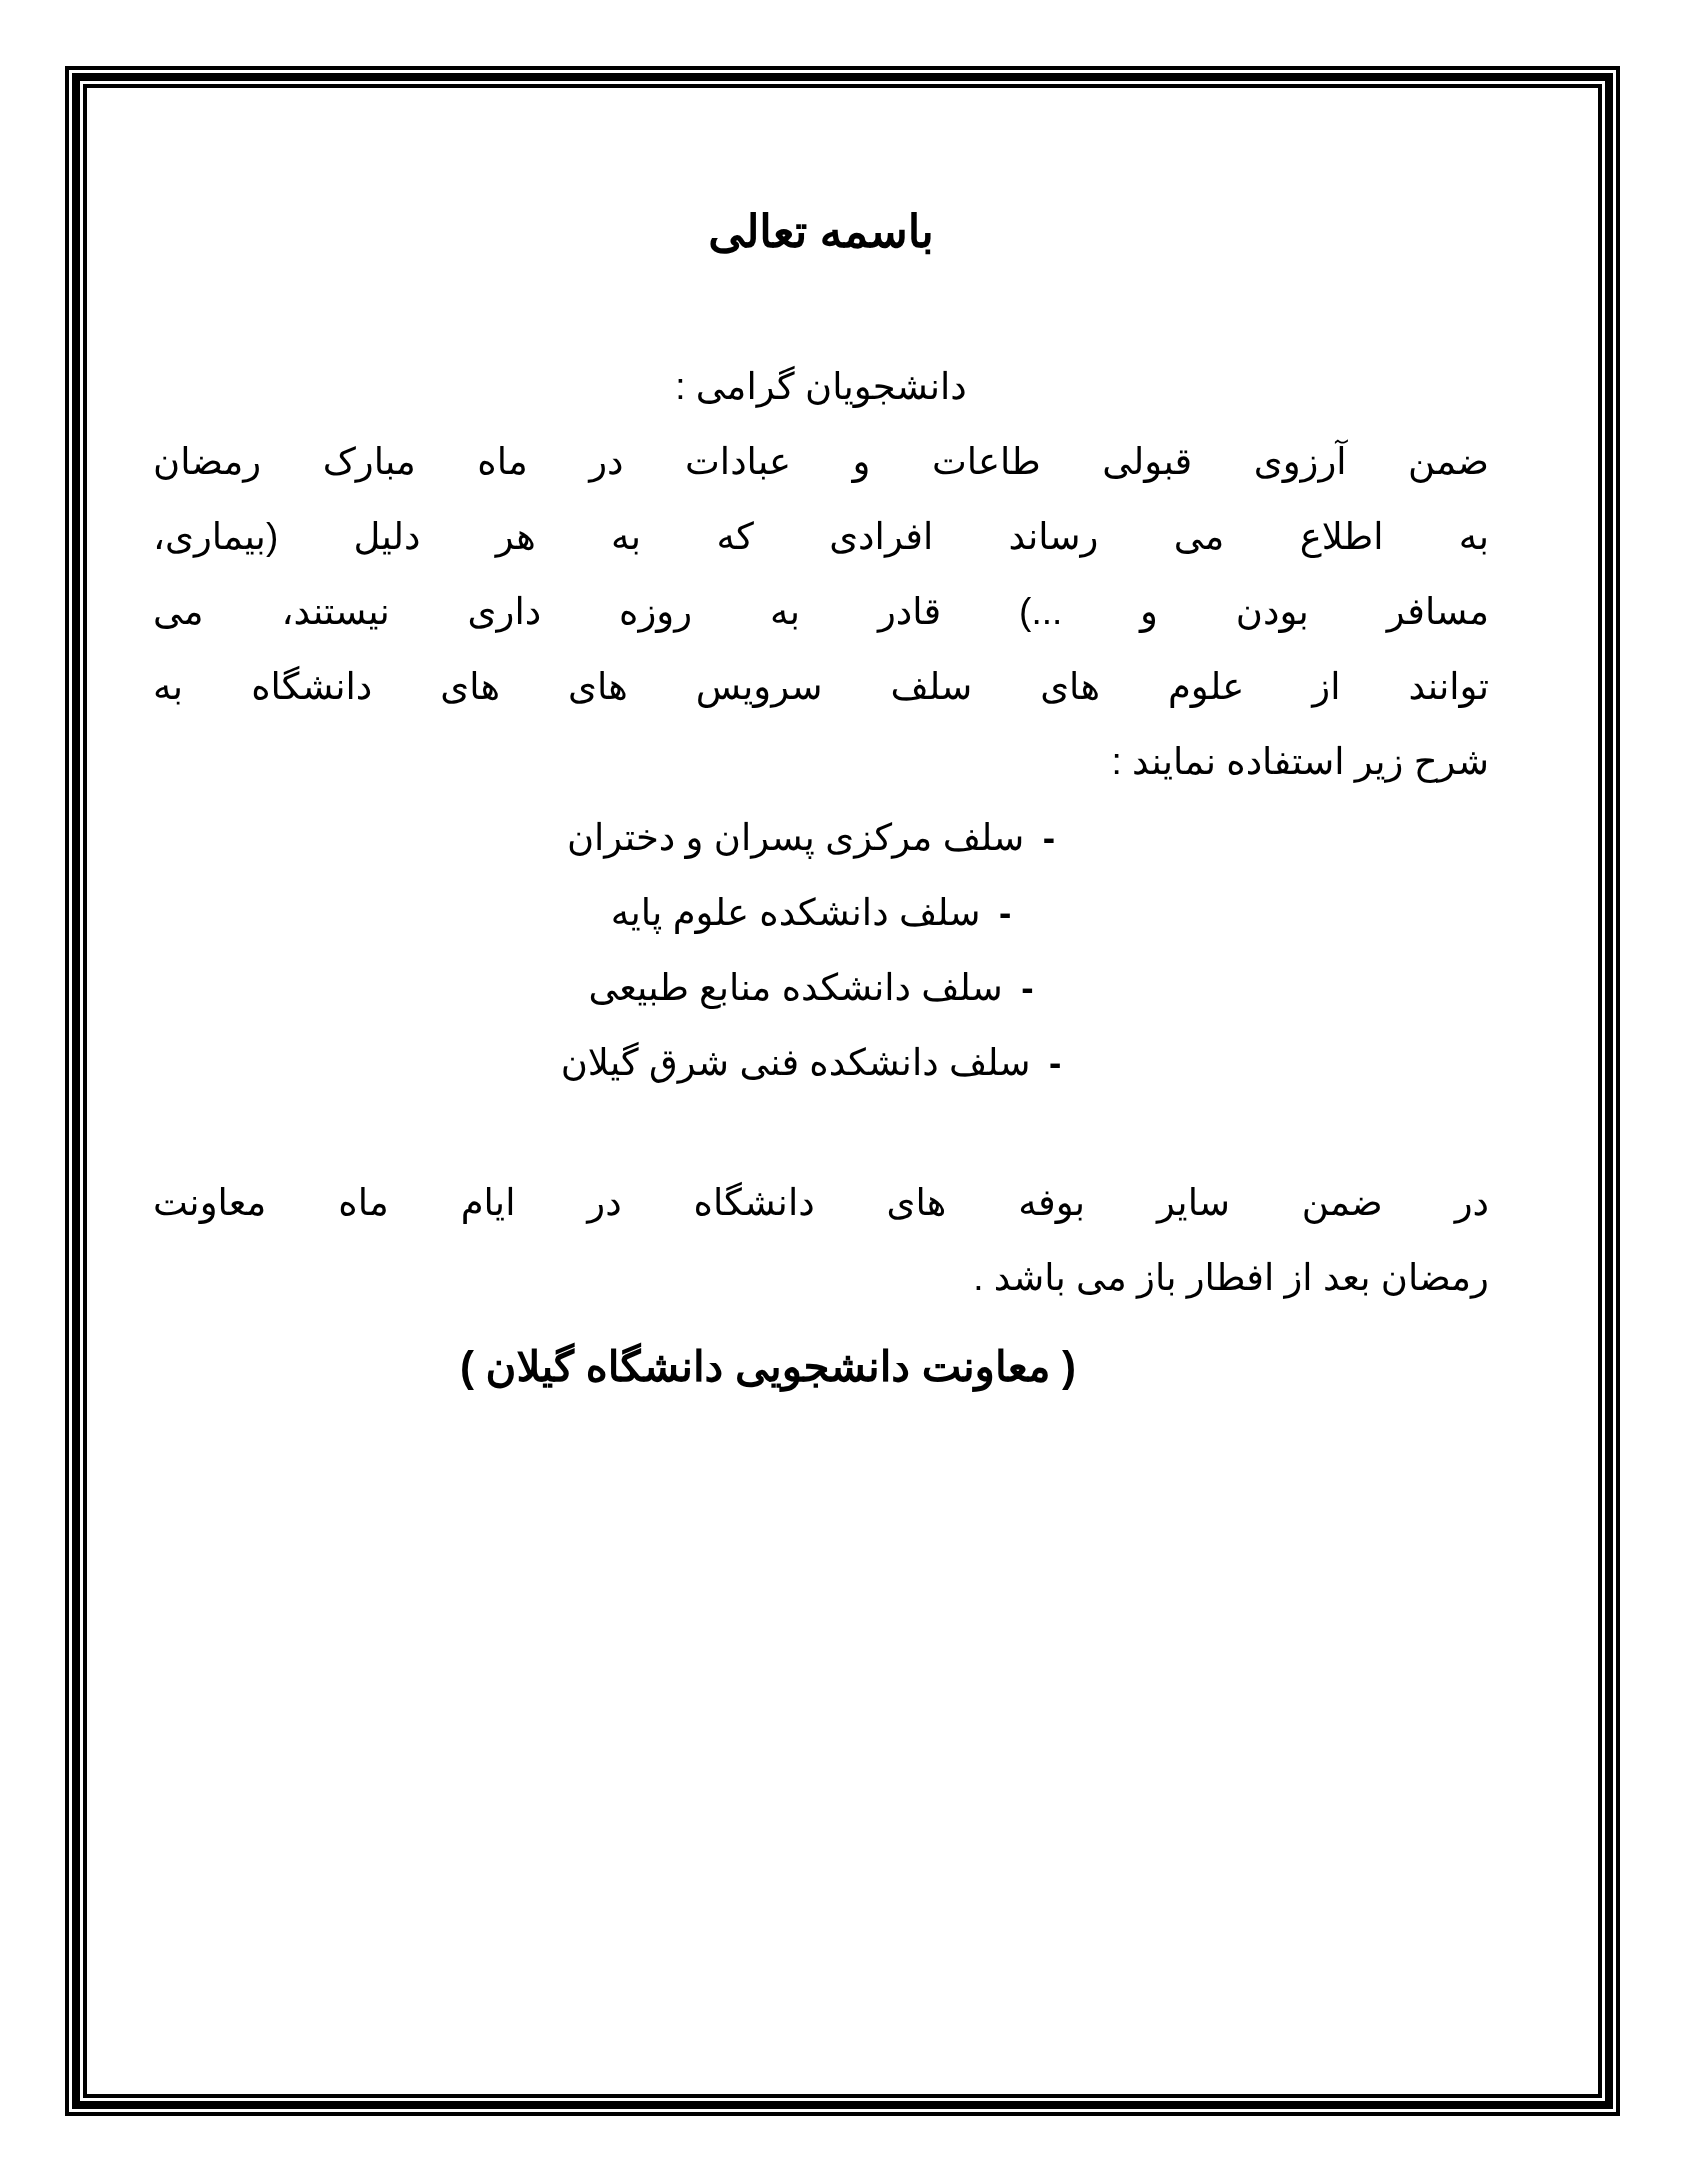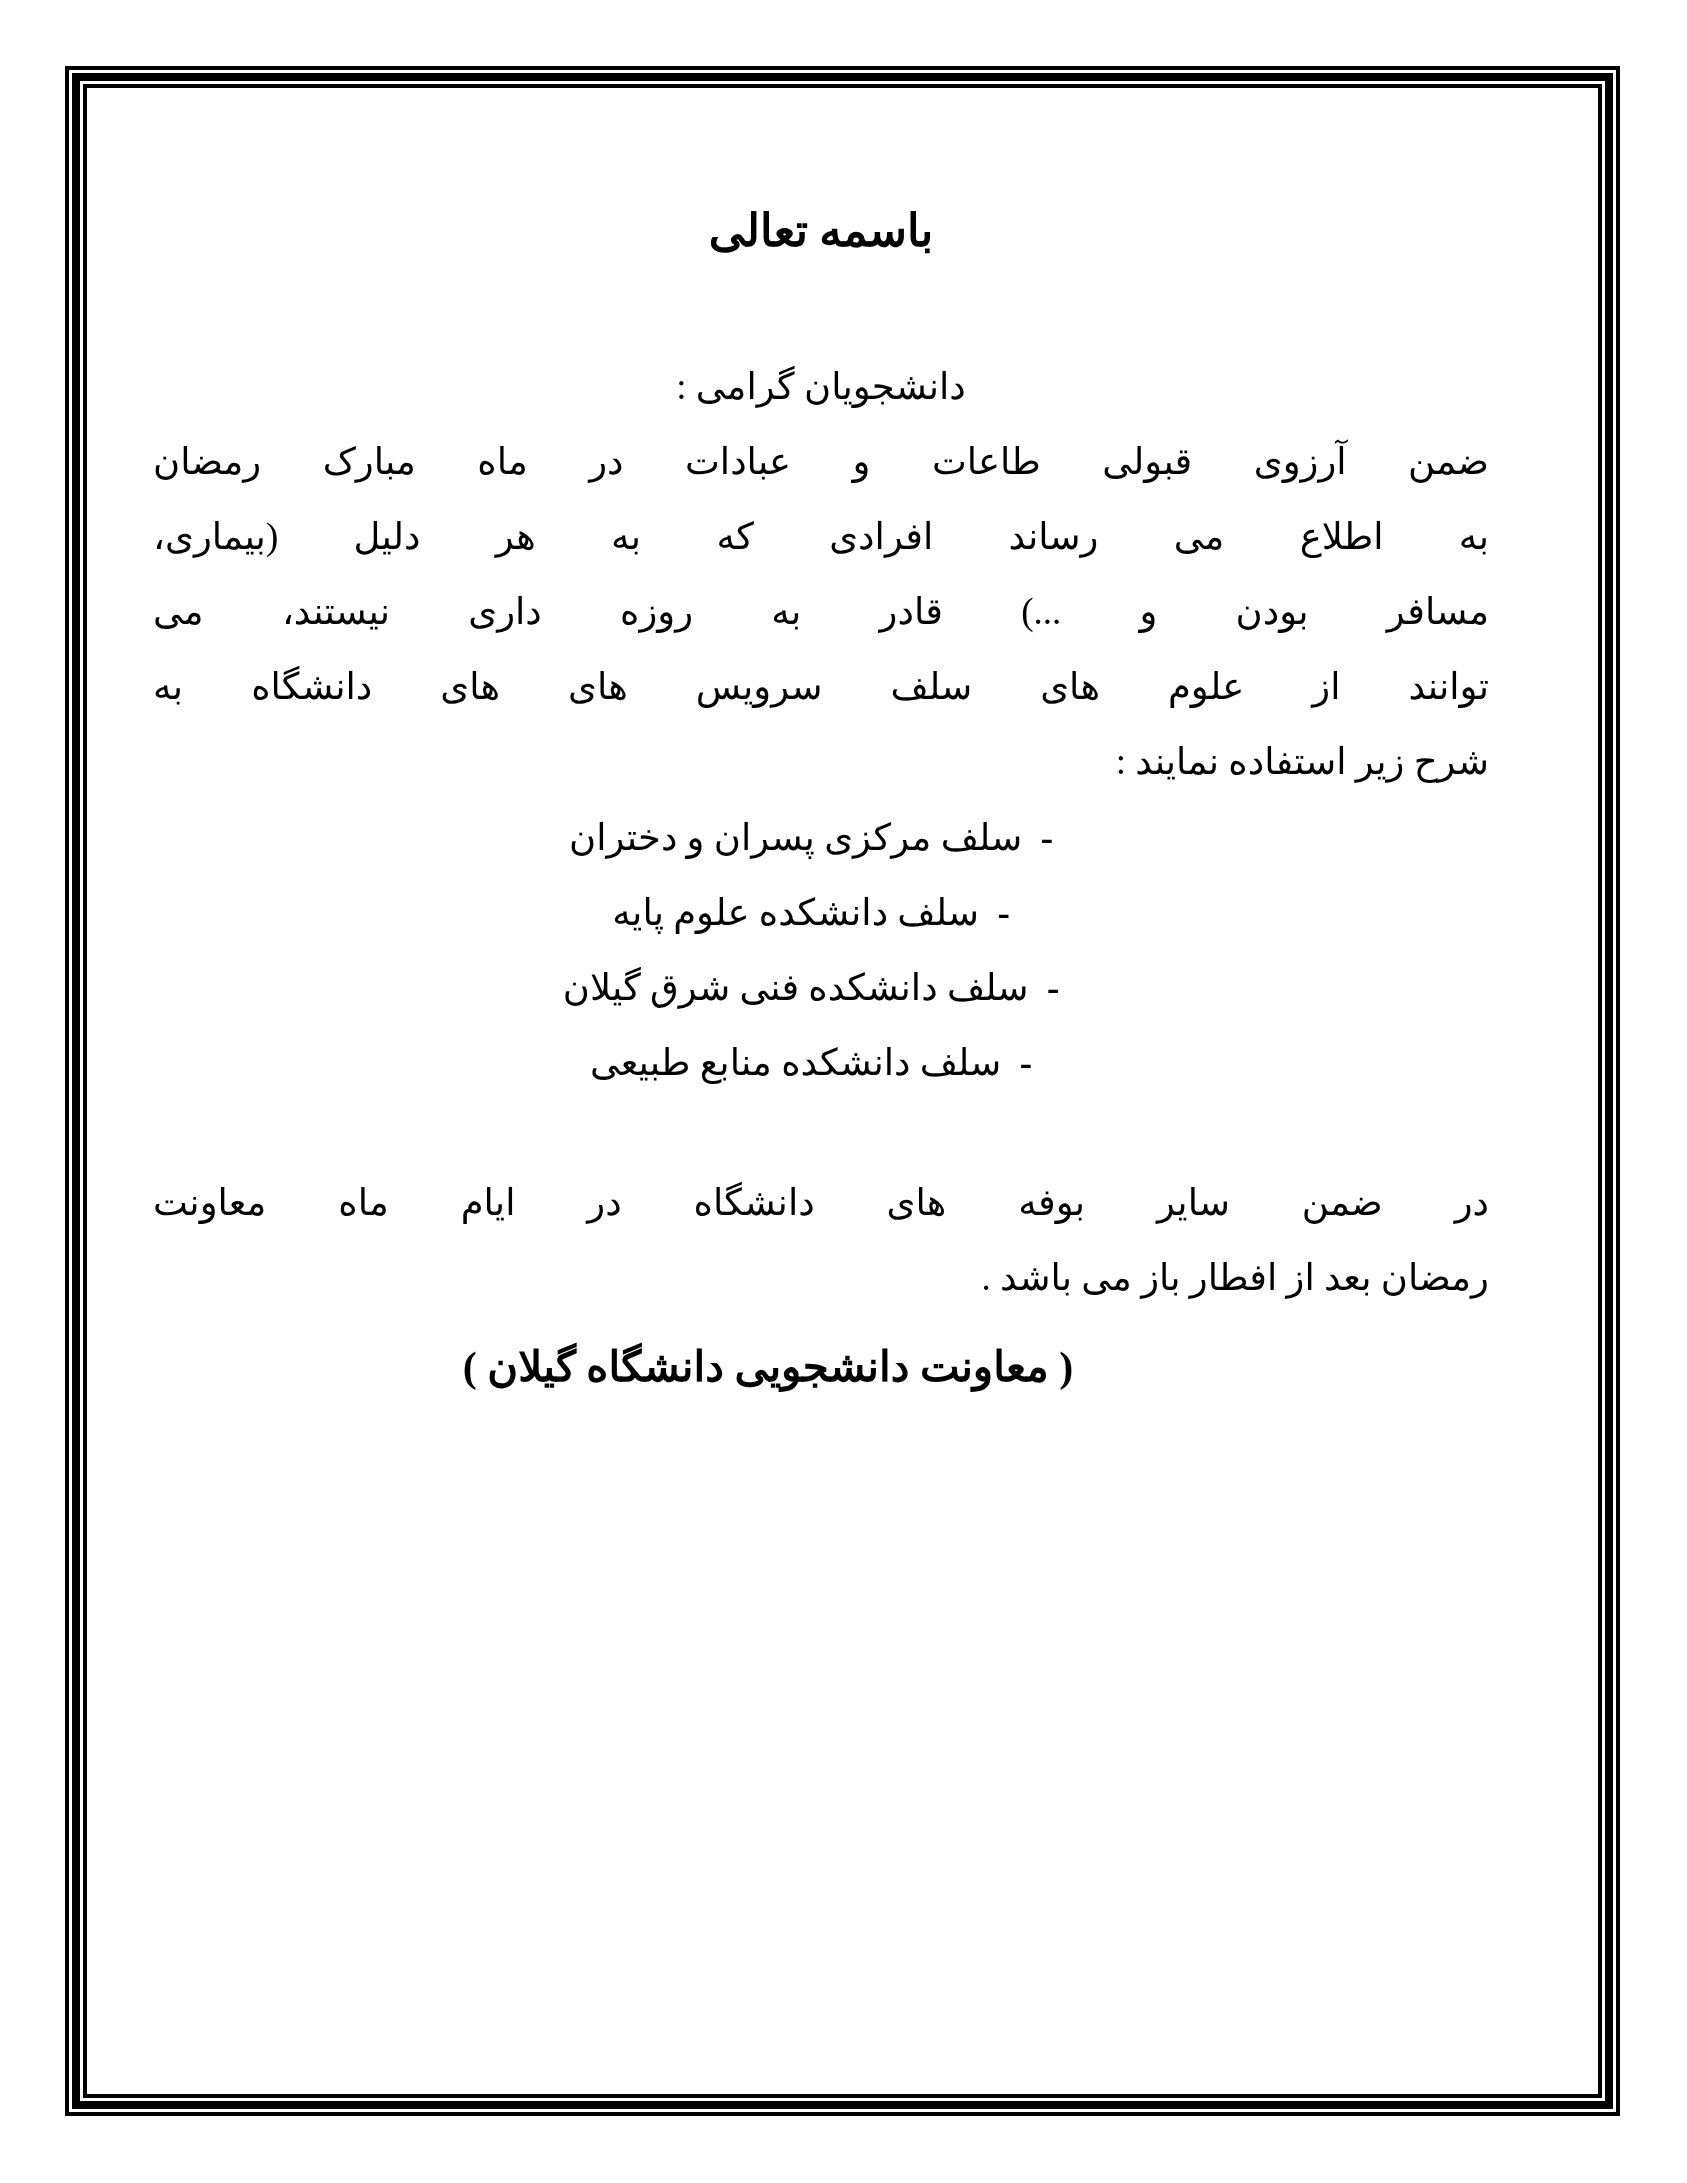--- a/index.html
+++ b/index.html
@@ -6,21 +6,21 @@
     margin: 0;
     padding: 0;
     background: #ffffff;
   }
   .page {
     position: relative;
     width: 1687px;
     height: 2183px;
     background: #ffffff;
     overflow: hidden;
-    font-family: Liberation Serif, serif;
+    font-family: Liberation Sans, sans-serif;
     color: #000000;
   }
   
   .frame {
     position: absolute;
     left: 65px;
     top: 66px;
     right: 67px;
     bottom: 67px;
     border: 4.6px solid #000000;
@@ -117,22 +117,22 @@
         <div class="line">ضمن آرزوی قبولی طاعات و عبادات در ماه مبارک رمضان</div>
         <div class="line">به اطلاع می رساند افرادی که به هر دلیل (بیماری،</div>
         <div class="line">مسافر بودن و ...) قادر به روزه داری نیستند، می</div>
         <div class="line">توانند از علوم های سلف سرویس های های دانشگاه به</div>
         <div class="line">شرح زیر استفاده نمایند :</div>
       </div>
 
     <div class="cafeteria-list">
         <div class="list-item"><span class="dash">-</span><span class="item-label">سلف مرکزی پسران و دختران</span></div>
         <div class="list-item"><span class="dash">-</span><span class="item-label">سلف دانشکده علوم پایه</span></div>
+        <div class="list-item"><span class="dash">-</span><span class="item-label">سلف دانشکده منابع طبیعی</span></div>
         <div class="list-item"><span class="dash">-</span><span class="item-label">سلف دانشکده فنی شرق گیلان</span></div>
-        <div class="list-item"><span class="dash">-</span><span class="item-label">سلف دانشکده منابع طبیعی</span></div>
       </div>
 
     <div class="para para-gap">
         <div class="line">در ضمن سایر بوفه های دانشگاه در ایام ماه معاونت</div>
         <div class="line">رمضان بعد از افطار باز می باشد .</div>
       </div>
 
 
     <p class="signature">( معاونت دانشجویی دانشگاه گیلان )</p>
 

